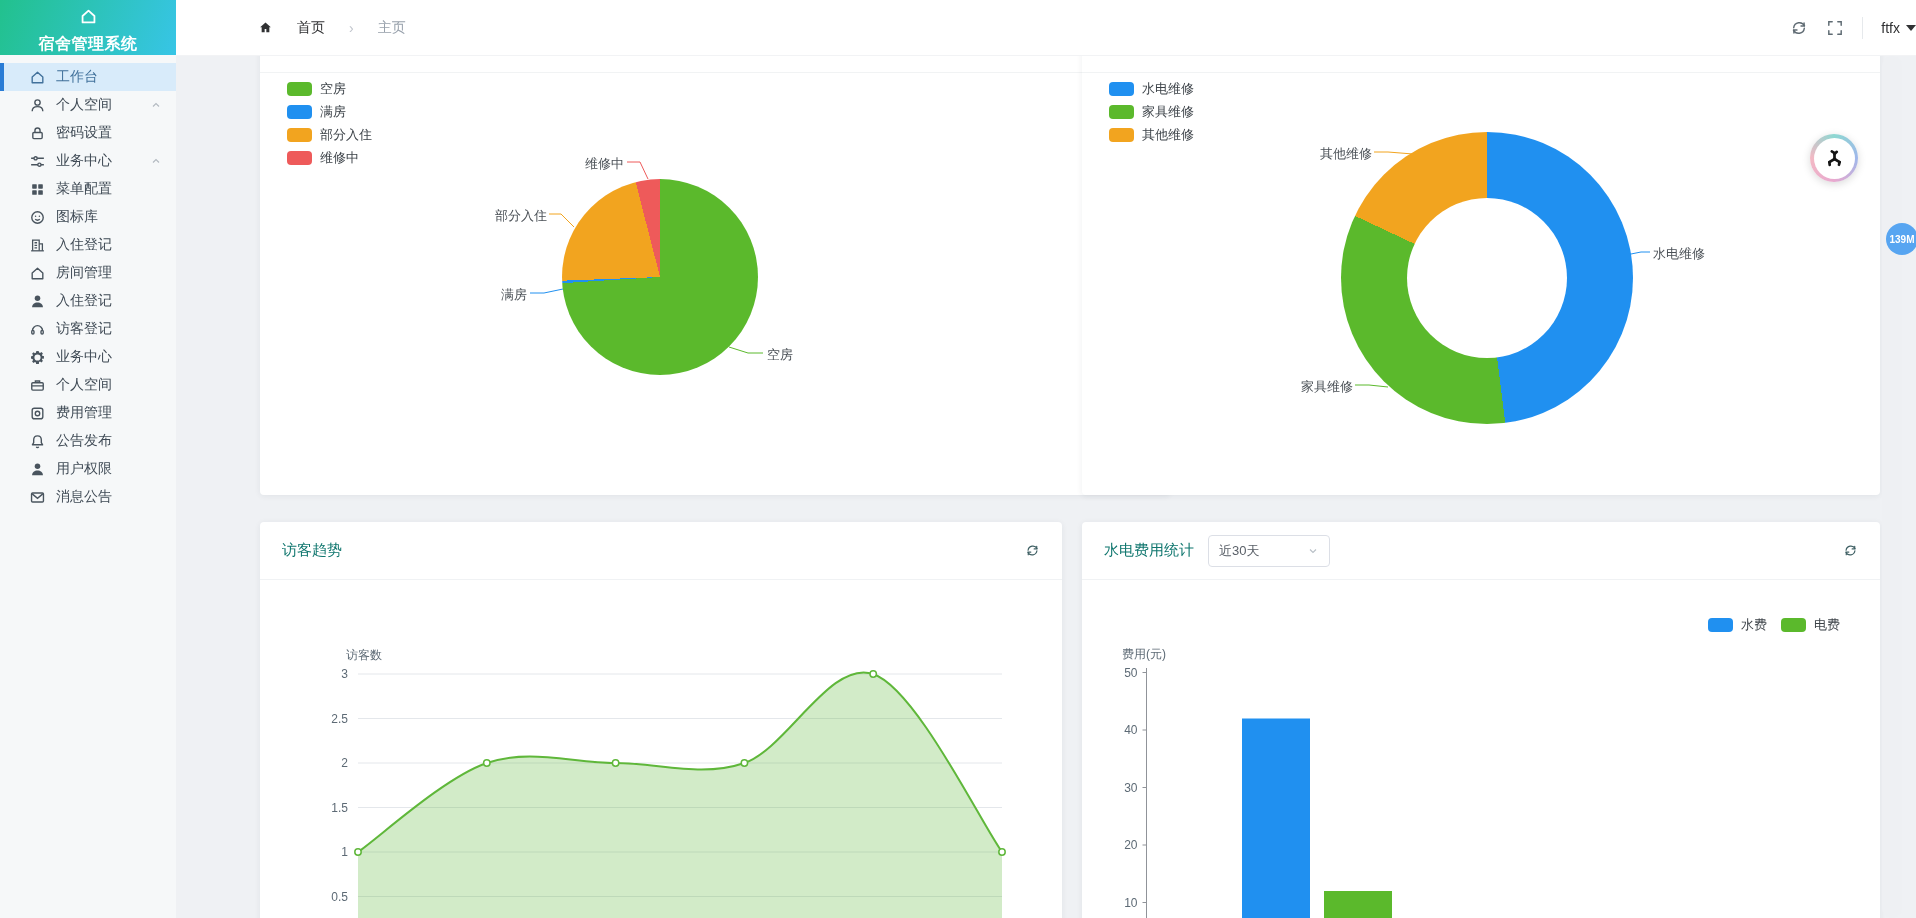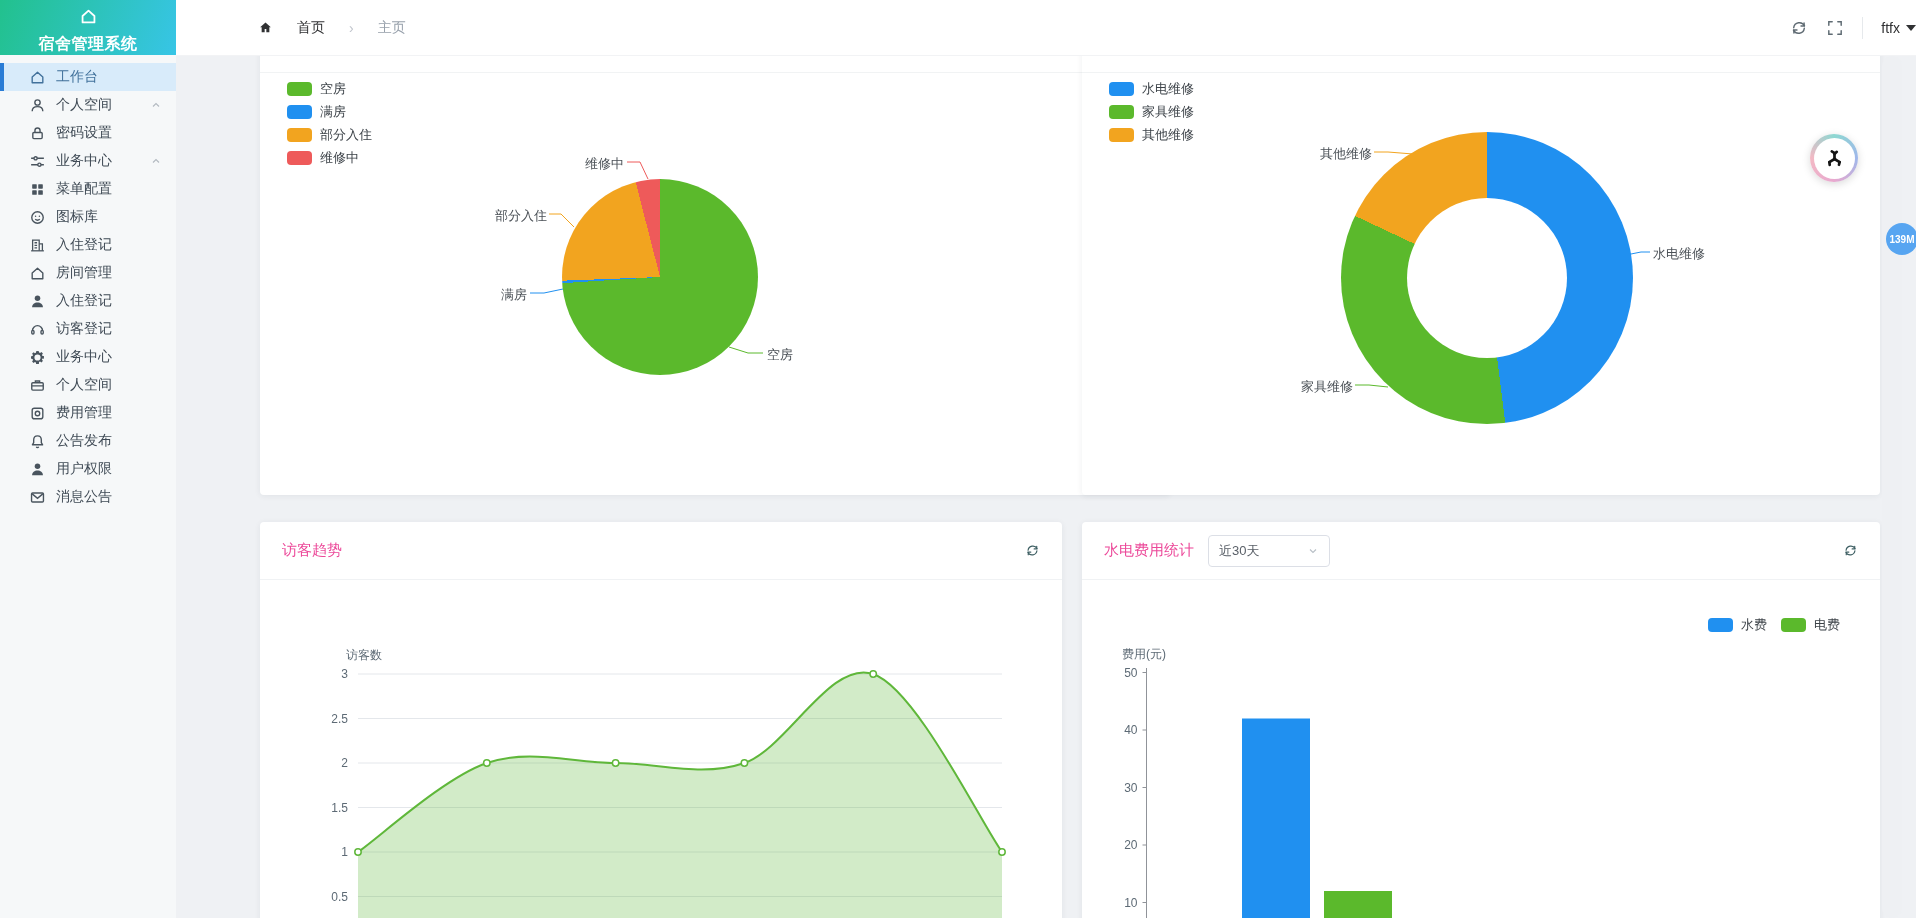--- a/index.html
+++ b/index.html
@@ -35,21 +35,21 @@
 
   .content{position:relative;flex:1;background:#eff1f4;overflow:hidden;}
   .card{position:absolute;background:#fff;border-radius:4px;box-shadow:0 1px 6px rgba(31,45,61,.07);overflow:hidden;}
   #card-room{left:84px;top:-8px;width:910px;height:447px;}
   #card-repair{left:906px;top:-8px;width:798px;height:447px;}
   #card-trend{left:84px;top:466px;width:802px;height:560px;}
   #card-cost{left:906px;top:466px;width:798px;height:560px;}
   .cut-line{position:absolute;top:24px;left:0;right:0;border-top:1px solid #f1f3f4;}
 
   .card-head{height:57px;display:flex;align-items:center;padding:0 22px;border-bottom:1px solid #f0f2f4;}
-  .card-title{font-size:15px;color:#ec4899;}
+  .card-title{font-size:15px;color:#0f766e;}
   .mini-refresh{margin-left:auto;width:15px;height:15px;color:#3f6064;cursor:pointer;display:flex;}
   .mini-refresh svg{width:15px;height:15px;}
 
   .legend-v{position:absolute;left:27px;top:34px;display:flex;flex-direction:column;gap:9px;}
   .lg-item{display:flex;align-items:center;gap:8px;font-size:13px;color:#3c4248;cursor:pointer;height:14px;}
   .lg-swatch{width:25px;height:14px;border-radius:4px;flex:0 0 25px;}
   .legend-h{position:absolute;left:580px;top:96px;display:flex;gap:14px;padding-left:46px;}
 
   .pie{position:absolute;border-radius:50%;}
   #pie-chart{left:302px;top:131px;width:196px;height:196px;}

